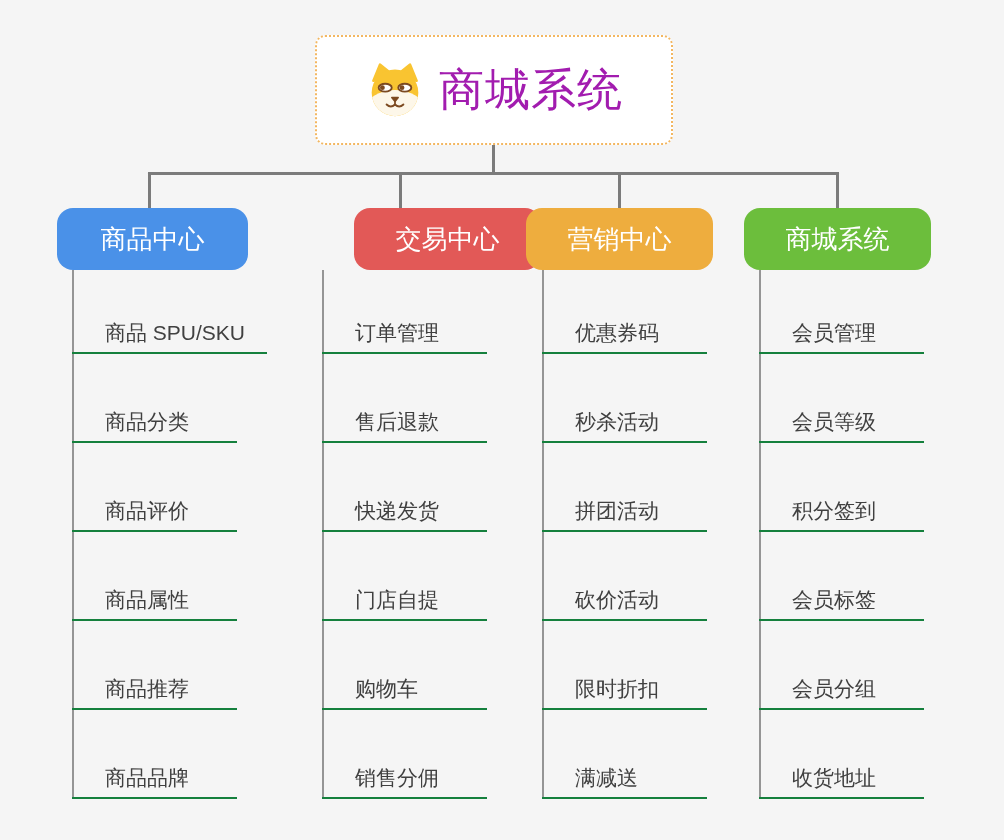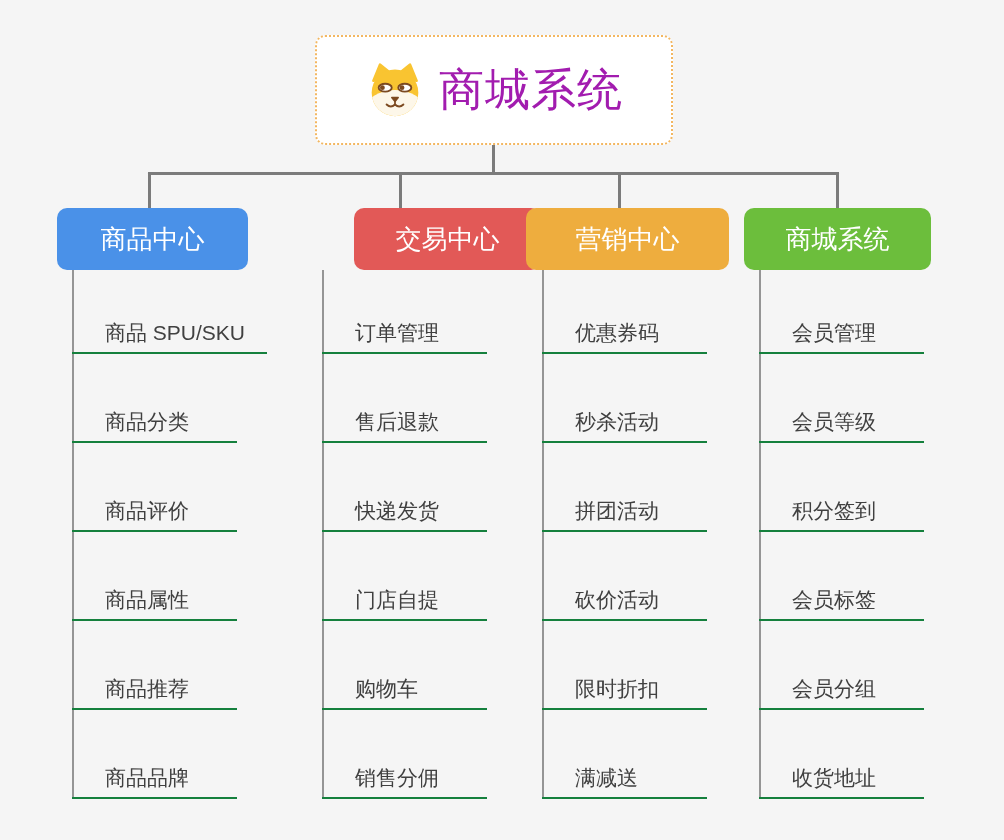--- a/index.html
+++ b/index.html
@@ -24,28 +24,28 @@
     background:#ffffff; border:2px dotted #f3b761; border-radius:10px;
     box-sizing:border-box;
     display:flex; align-items:center; justify-content:center; gap:14px;
     cursor:pointer;
   }
   .root-title { font-size:45px; color:#a21caf; letter-spacing:1px; white-space:nowrap; }
   .doge { width:60px; height:56px; flex:0 0 auto; }
 
   
   .branch {
-    position:absolute; top:208px; height:62px; border-radius:10px;
+    position:absolute; top:208px; height:62px; border-radius:16px;
     display:flex; align-items:center; justify-content:center;
     cursor:pointer;
   }
   .branch span { color:#ffffff; font-size:26px; white-space:nowrap; }
   .branch-0 { left:57px;  width:191px; }
   .branch-1 { left:307px; width:187px; }
-  .branch-2 { left:526px; width:203px; }
+  .branch-2 { left:526px; width:187px; }
   .branch-3 { left:744px; width:187px; }
 
   
   .leafcol { position:absolute; top:270px; width:240px; height:530px; }
   .leafcol-0 { left:72px; }
   .leafcol-1 { left:322px; }
   .leafcol-2 { left:542px; }
   .leafcol-3 { left:759px; }
   .trunk { position:absolute; left:0; top:0; width:2px; height:529px; background:#959595; }
   .leaf {

